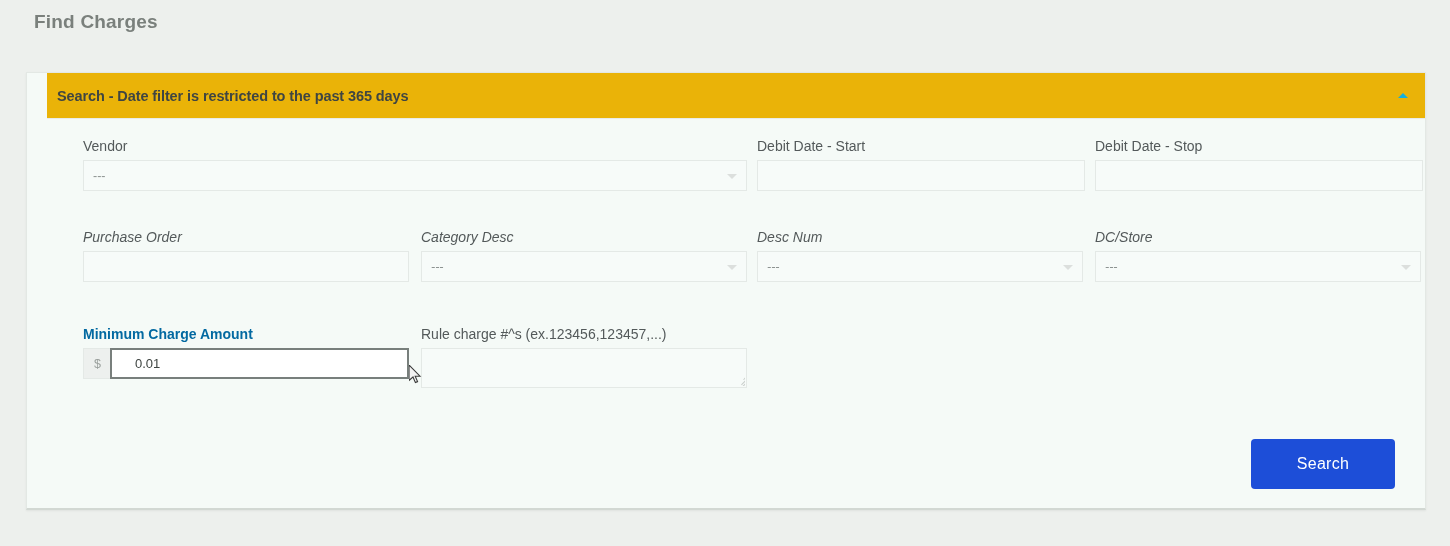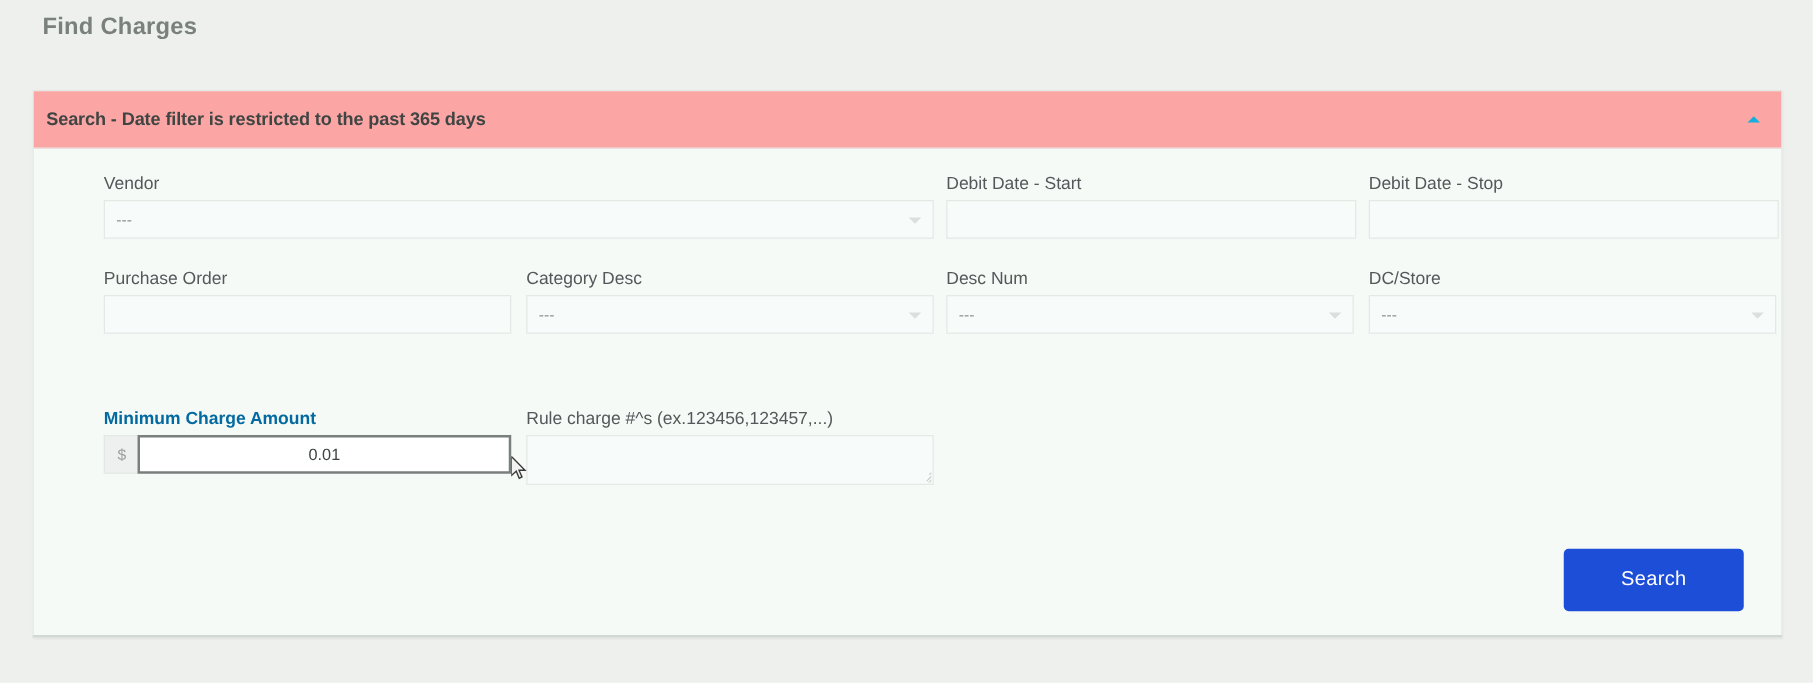--- a/index.html
+++ b/index.html
@@ -34,24 +34,25 @@
     width: 1400px;
     height: 438px;
     background: #f5faf7;
     border: 1px solid #e3e8e4;
     border-bottom: 2px solid #d2d8d3;
     box-shadow: 0 1px 2px rgba(0,0,0,0.06);
   }
   .panel-header {
     position: relative;
     height: 46px;
-    background: #fca5a5;
+    background: #eab308;
     border-bottom: 1px solid #e8ecea;
     display: flex;
     align-items: center;
+    margin-left: 20px;
   }
   .panel-header-title {
     margin-left: 10px;
     font-size: 14.5px;
     font-weight: bold;
     color: #3f4542;
     letter-spacing: -0.1px;
     white-space: nowrap;
   }
   .collapse-toggle {
@@ -80,21 +81,21 @@
   }
 
   
   .form-row {
     position: absolute;
     left: 0;
     width: 100%;
     height: 62px;
   }
   .row-1 { top: 20px; }
-  .row-2 { top: 96px; }
+  .row-2 { top: 111px; font-style: italic; }
   .row-3 { top: 208px; }
 
   .field {
     position: absolute;
     top: 0;
   }
   .field-label {
     font-size: 14px;
     color: #53595a;
     margin-bottom: 7px;
@@ -156,25 +157,24 @@
     font-size: 12.5px;
     color: #9aa09d;
   }
   .input-focused {
     flex: 1;
     height: 31px;
     background: #ffffff;
     border: 2px solid #787f7c;
     font-size: 13px;
     color: #3f4542;
-    padding: 0 0;
+    padding: 0 23px;
     display: flex;
     align-items: center;
     margin-left: -1px;
-    justify-content: center;
   }
 
   
   .textarea-ctl {
     position: relative;
     width: 326px;
     height: 40px;
     background: #f7fbf9;
     border: 1px solid #e4e9e6;
   }

